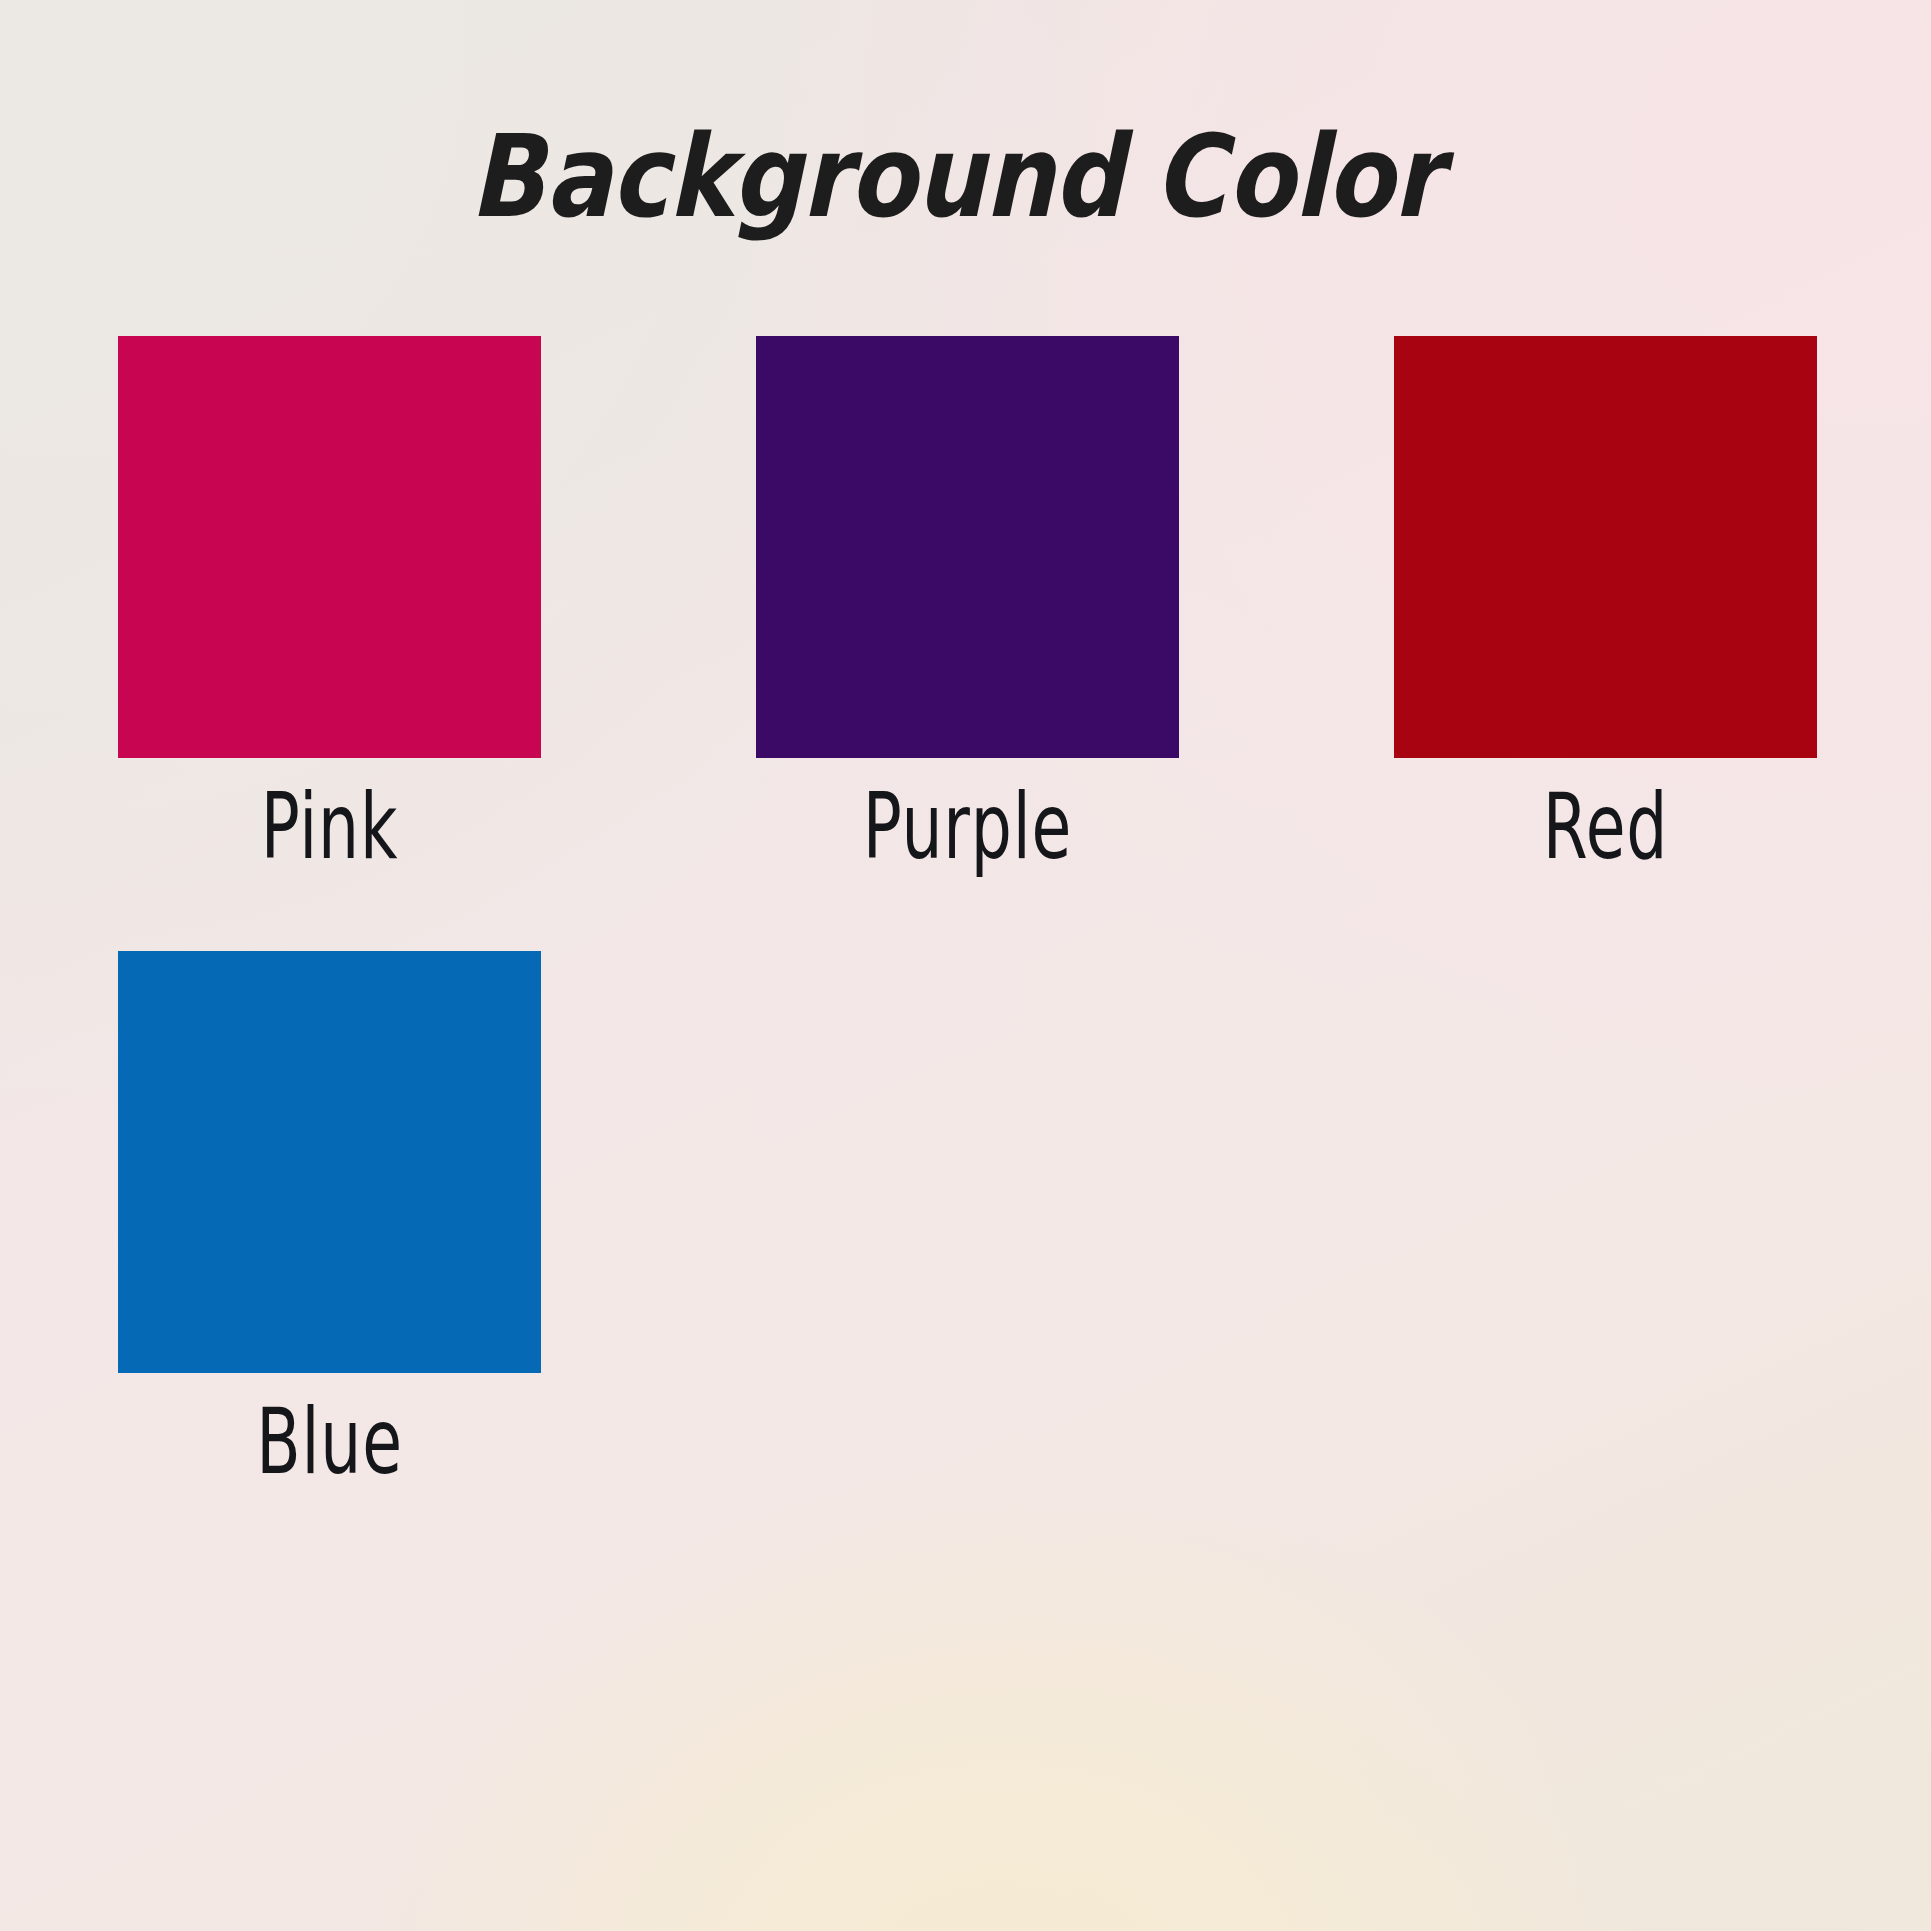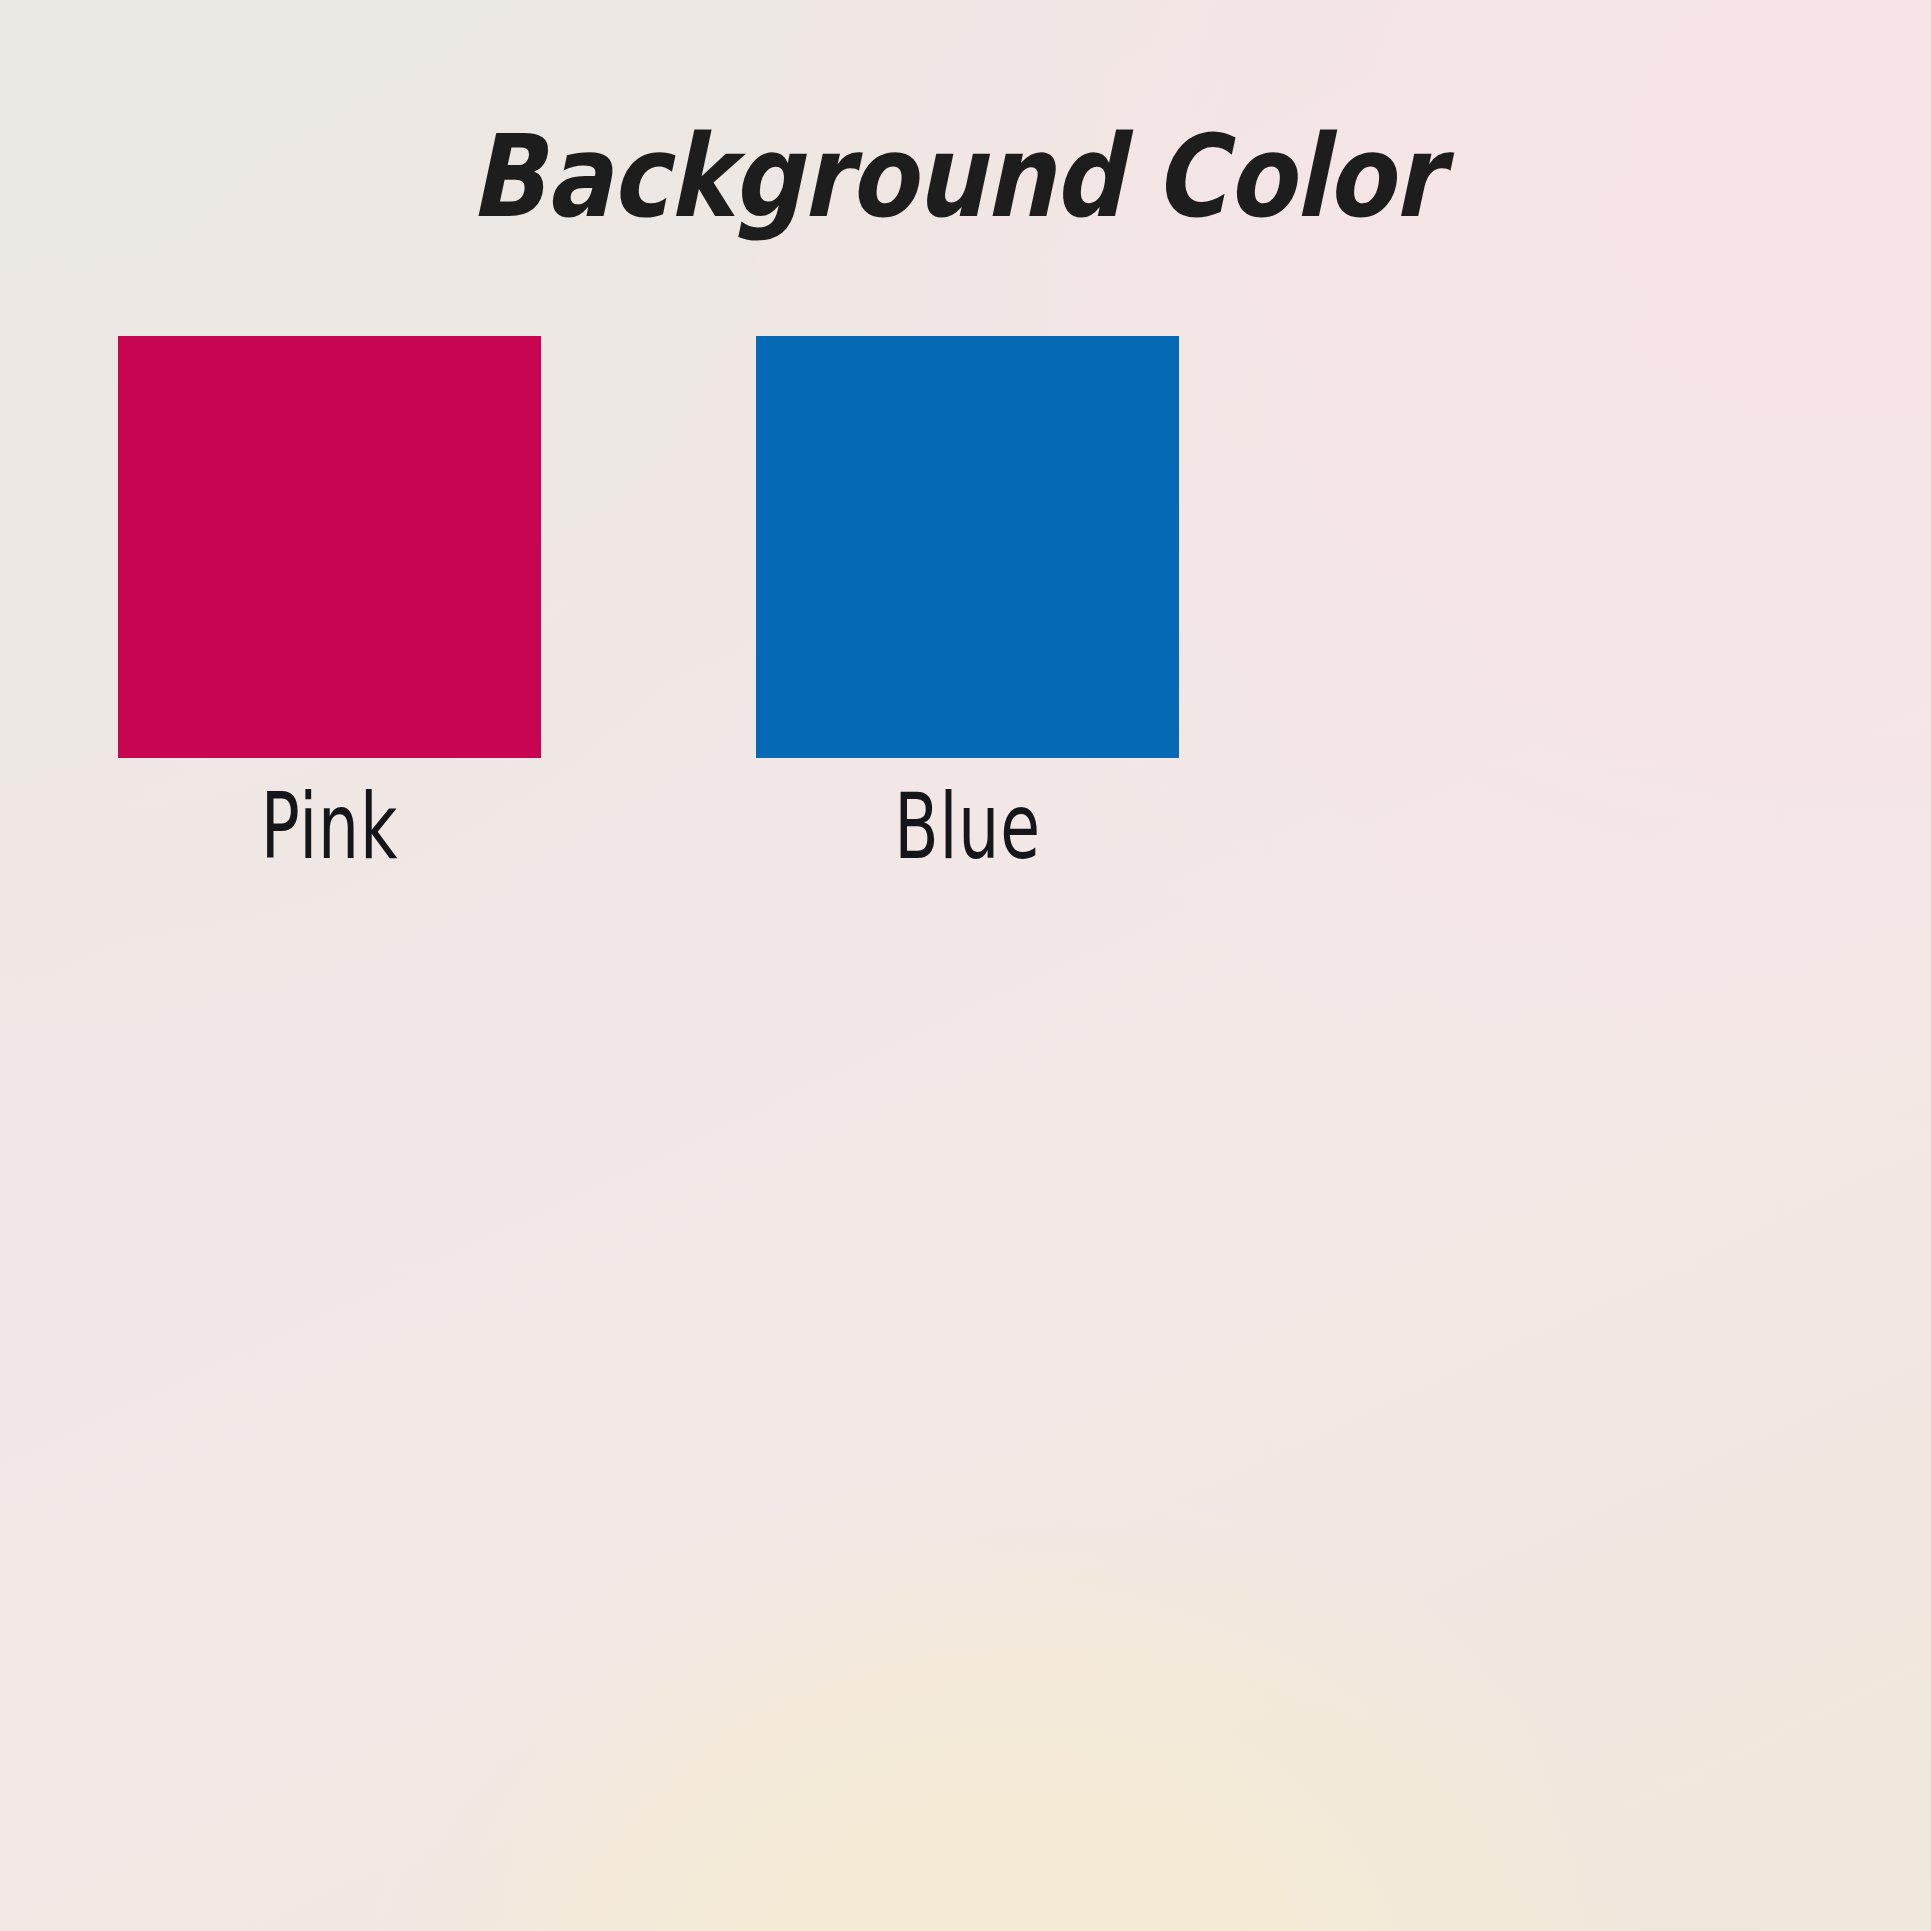--- a/index.html
+++ b/index.html
@@ -100,21 +100,29 @@
     <h1 id="poster-title" style="color: rgb(29, 29, 29);">Background Color</h1>
   </div>
 
   <div id="swatch-grid">
 
     <div class="swatch-cell">
       <span class="swatch-chip" style="background-color: rgb(199, 5, 81);"></span>
       <span class="swatch-label" style="color: rgb(21, 22, 26);">Pink</span>
     </div>
 
+    <div class="swatch-cell">
+      <span class="swatch-chip" style="background-color: rgb(59, 10, 102);"></span>
+      <span class="swatch-label" style="color: rgb(21, 22, 26);">Purple</span>
+    </div>
 
+    <div class="swatch-cell">
+      <span class="swatch-chip" style="background-color: rgb(167, 3, 16);"></span>
+      <span class="swatch-label" style="color: rgb(21, 22, 26);">Red</span>
+    </div>
 
 
 
     <div class="swatch-cell">
       <span class="swatch-chip" style="background-color: rgb(5, 105, 181);"></span>
       <span class="swatch-label" style="color: rgb(21, 22, 26);">Blue</span>
     </div>
 
   </div>
 </div>

